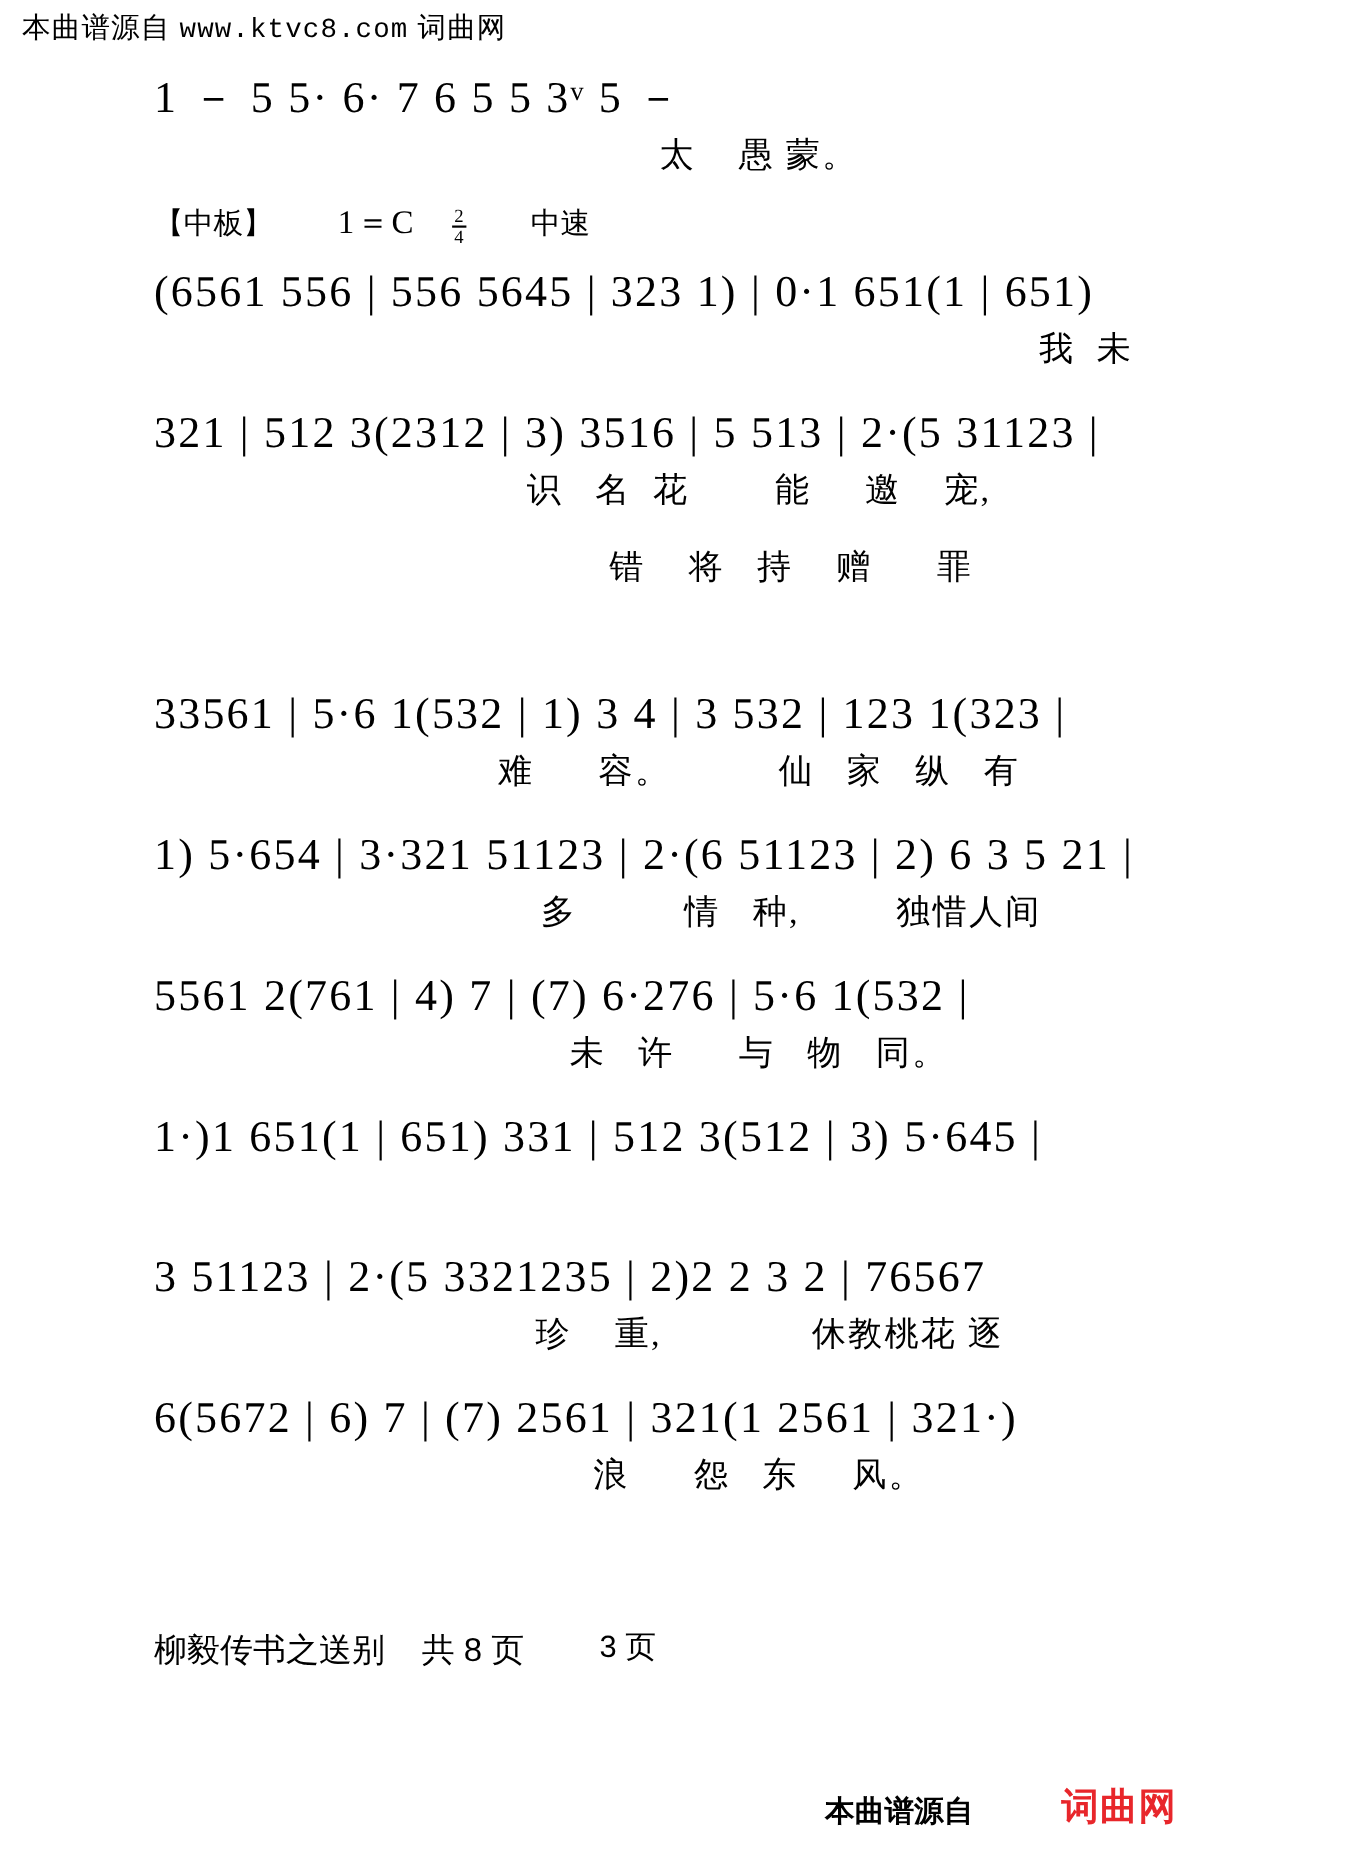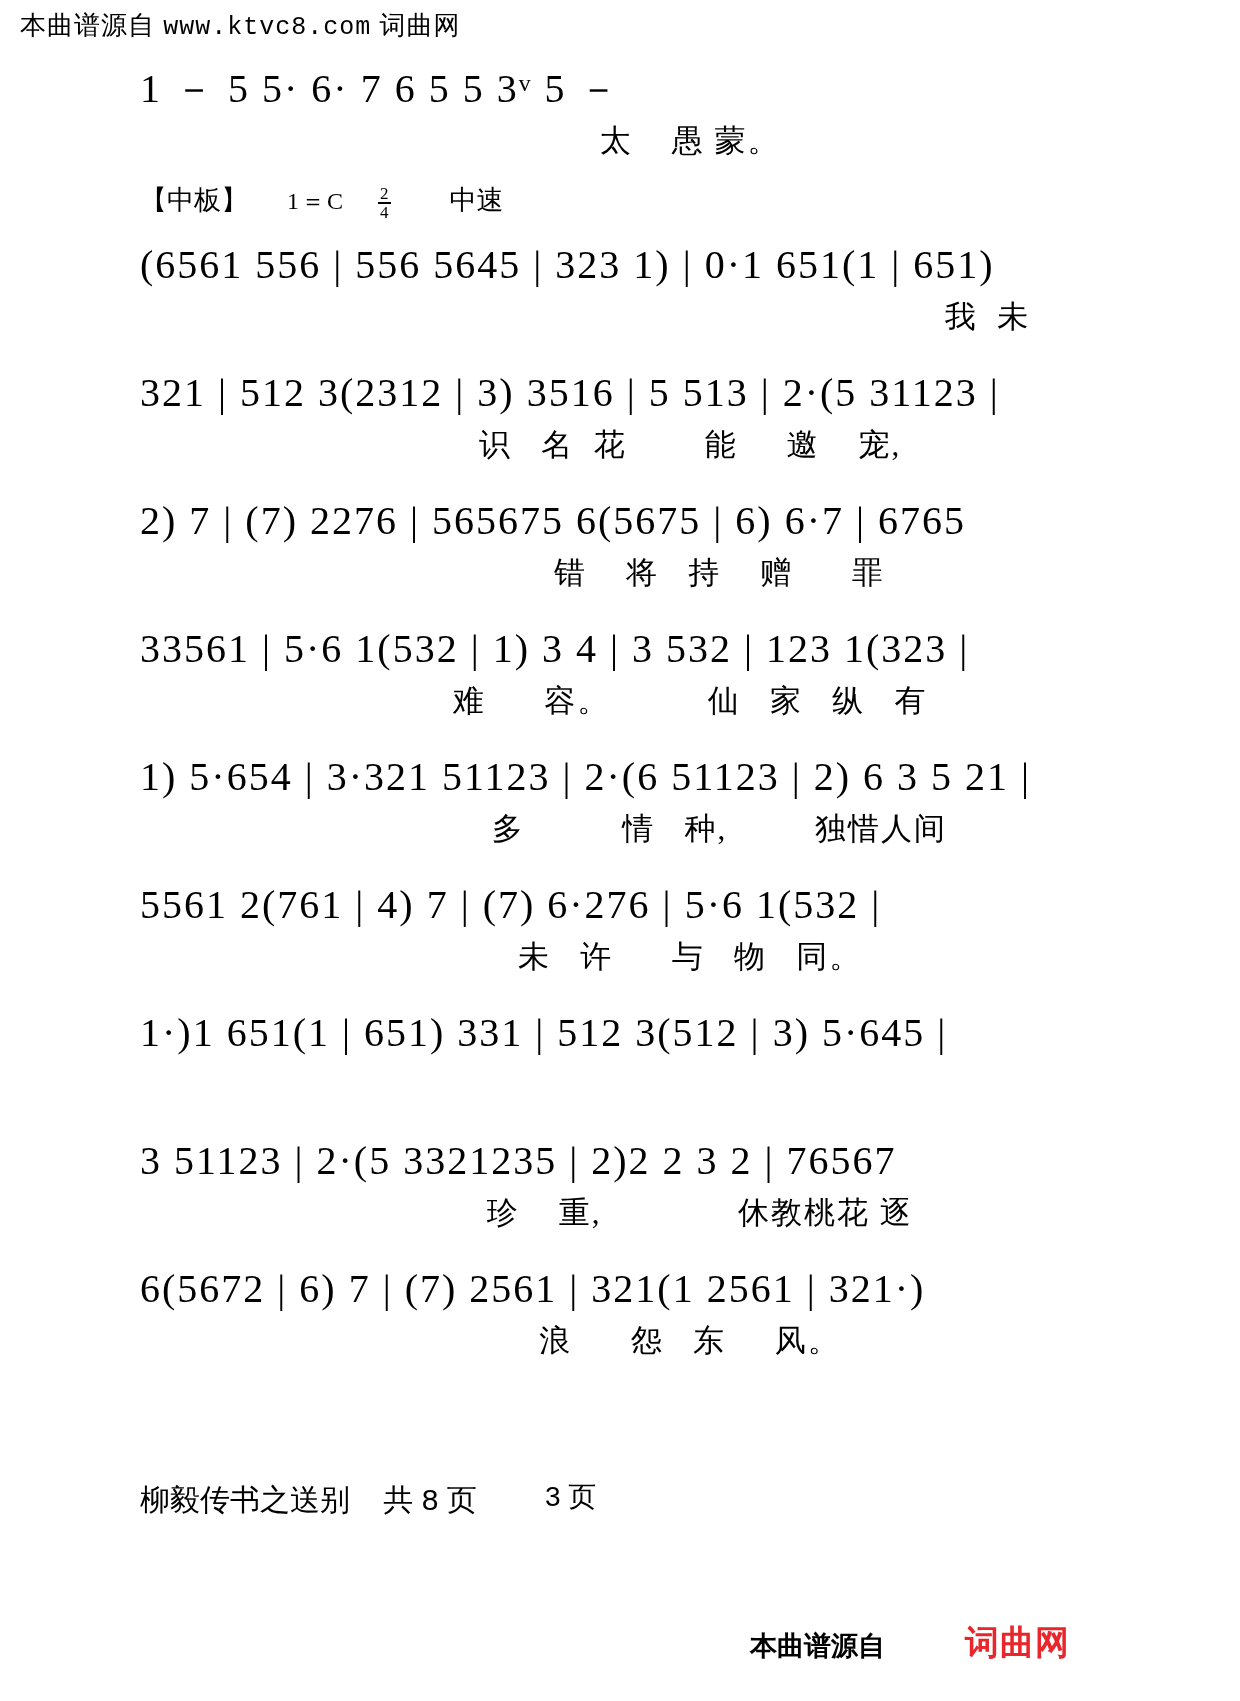--- a/index.html
+++ b/index.html
@@ -51,21 +51,21 @@
   
   .sectionhead{
     position:relative;
     padding-left:140px;
     height:54px;
     white-space:nowrap;
     font-size:28px;
     font-family:"Liberation Serif", serif;
   }
   .sectionhead .tag{font-size:27px;}
-  .sectionhead .key{font-size:24px;margin-left:32px;letter-spacing:2px;}
+  .sectionhead .key{font-size:30px;margin-left:52px;letter-spacing:2px;}
   .sectionhead .meter{
      display:inline-block;vertical-align:middle;margin-left:26px;
      font-size:17px;line-height:1;text-align:center;
   }
   .sectionhead .meter b{display:block;border-bottom:2px solid #000;padding:0 2px;font-weight:normal;}
   .sectionhead .meter i{display:block;font-style:normal;padding:0 2px;}
   .sectionhead .tempo{font-size:27px;margin-left:52px;}
 
   .footer{
     position:absolute;left:140px;top:1480px;
@@ -125,21 +125,20 @@
       <div class="notes">(6561  556 |  556  5645 |  323   1) |  0·1   651(1 |  651)</div>
       <div class="lyrics">                                                             我  未</div>
     </div>
 
     <div class="line">
       <div class="notes">321 | 512  3(2312 | 3)   3516 |  5    513 | 2·(5   31123 |</div>
       <div class="lyrics">识   名  花        能     邀    宠,</div>
     </div>
 
     <div class="line">
-      <div class="notes">2)   7 | (7)  2276 | 565675  6(5675 |  6)   6·7 | 6765</div>
       <div class="lyrics">      错    将   持    赠      罪</div>
     </div>
 
     <div class="line">
       <div class="notes">33561 | 5·6  1(532 | 1)   3 4 | 3   532 | 123  1(323 |</div>
       <div class="lyrics">难      容。          仙   家   纵   有</div>
     </div>
 
     <div class="line">
       <div class="notes">1)   5·654 | 3·321   51123 | 2·(6   51123 | 2) 6 3  5 21 |</div>

